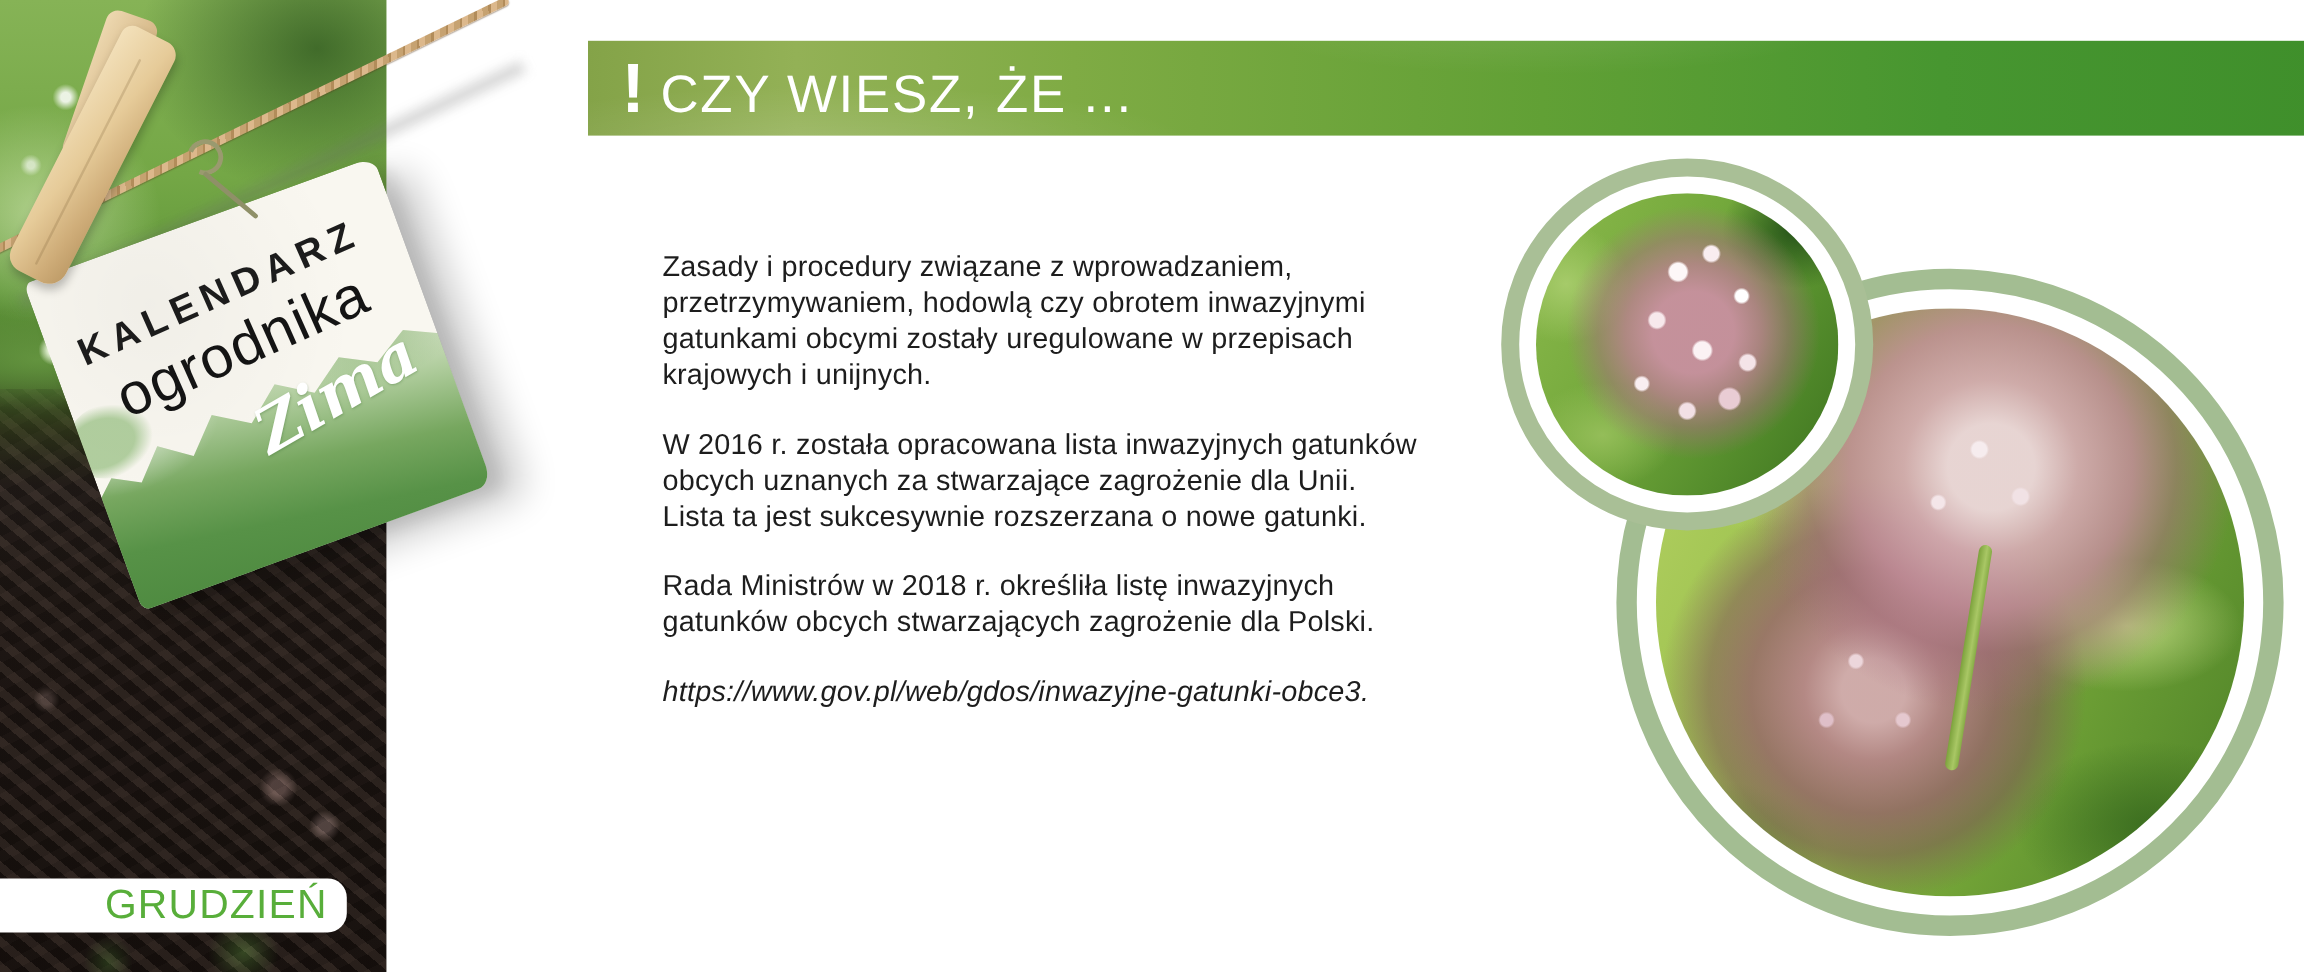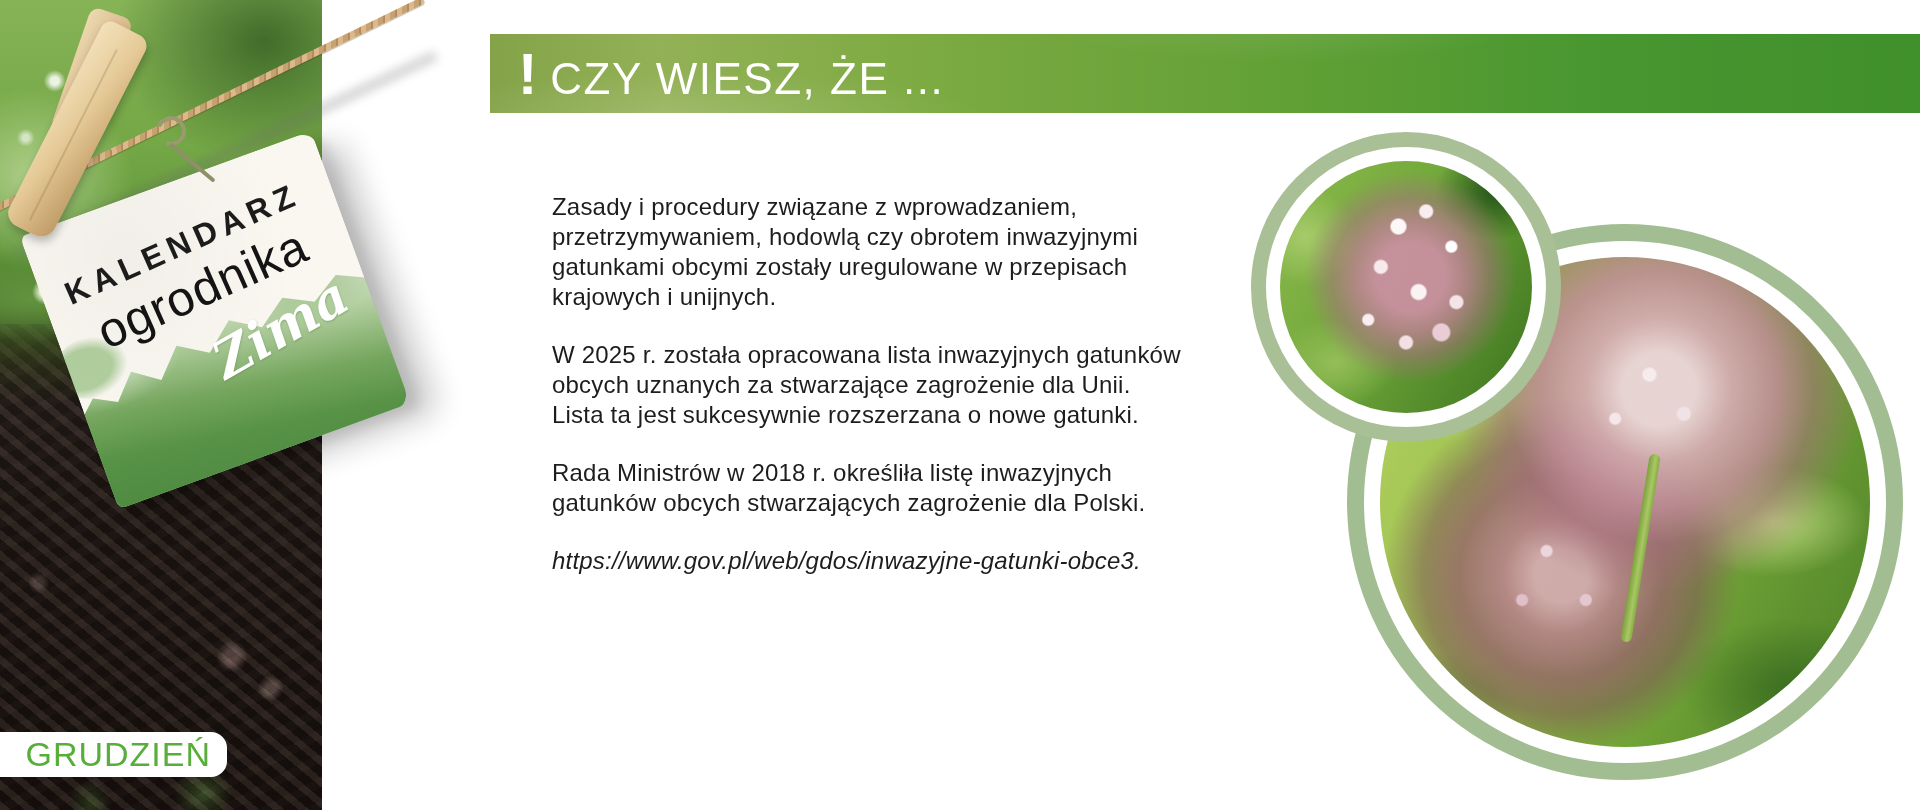--- a/index.html
+++ b/index.html
@@ -118,40 +118,40 @@
     transform: rotate(-24deg);
   }
   .pin-spring-arm {
     position: absolute; left: 92px; top: 138px; width: 58px; height: 4px;
     background: #8f9068; border-radius: 2px;
     transform: rotate(40deg); transform-origin: left center;
   }
 
   
   .month-badge {
-    position: absolute; left: 0; bottom: 33px; width: 227px; height: 45px;
+    position: absolute; left: 0; bottom: 33px; width: 289px; height: 45px;
     background: #ffffff; border-radius: 0 16px 16px 0; z-index: 6;
     display: flex; align-items: center; justify-content: flex-end; padding-right: 16px;
   }
   .month-label { font-size: 34px; letter-spacing: 1px; color: #58ae3a; font-weight: 500; }
 
   
   .banner {
     position: absolute; left: 490px; top: 34px; width: 1446px; height: 79px;
     background:
       radial-gradient(ellipse 30% 90% at 14% 110%, rgba(255,255,255,.14), transparent 70%),
       radial-gradient(ellipse 25% 80% at 55% -20%, rgba(255,255,255,.10), transparent 70%),
       linear-gradient(90deg, #84a348 0%, #93b156 12%, #7fab44 28%, #61a035 55%, #479630 78%, #3f8f2b 100%);
     line-height: 79px; padding-left: 28px; white-space: nowrap;
   }
   .banner-excl { font-size: 58px; font-weight: 700; color: #fff; vertical-align: baseline; }
   .banner-title { font-size: 44px; font-weight: 400; letter-spacing: 1.5px; color: #fff; margin-left: 13px; vertical-align: baseline; }
 
   
-  .article { position: absolute; left: 552px; top: 192px; width: 700px; }
+  .article { position: absolute; left: 552px; top: 208px; width: 700px; }
   .article p {
     font-size: 24px; line-height: 30px; letter-spacing: .2px; color: #1d1d1d;
     white-space: pre-line; margin-bottom: 28px;
   }
   .article .gov-link { display: block; font-size: 24px; line-height: 30px; letter-spacing: .2px; color: #1d1d1d; text-decoration: none; font-style: italic; }
 
   
   .circle { position: absolute; border-radius: 50%; background: #ffffff; }
   .circle .photo { position: absolute; border-radius: 50%; overflow: hidden; }
   .circle-large { left: 1347px; top: 224px; width: 556px; height: 556px; border: 17px solid #a3bd92; z-index: 5; }
@@ -233,21 +233,21 @@
 
   <div class="banner">
     <span class="banner-excl">!</span><span class="banner-title">CZY WIESZ, ŻE ...</span>
   </div>
 
   <div class="article">
     <p>Zasady i procedury związane z wprowadzaniem,
 przetrzymywaniem, hodowlą czy obrotem inwazyjnymi
 gatunkami obcymi zostały uregulowane w przepisach
 krajowych i unijnych.</p>
-    <p>W 2025 r. została opracowana lista inwazyjnych gatunków
+    <p>W 2016 r. została opracowana lista inwazyjnych gatunków
 obcych uznanych za stwarzające zagrożenie dla Unii.
 Lista ta jest sukcesywnie rozszerzana o nowe gatunki.</p>
     <p>Rada Ministrów w 2018 r. określiła listę inwazyjnych
 gatunków obcych stwarzających zagrożenie dla Polski.</p>
     <p><span class="gov-link">https://www.gov.pl/web/gdos/inwazyjne-gatunki-obce3.</span></p>
   </div>
 
   <div class="circle circle-large">
     <div class="photo milkweed-large">
       <div class="stem"></div>

